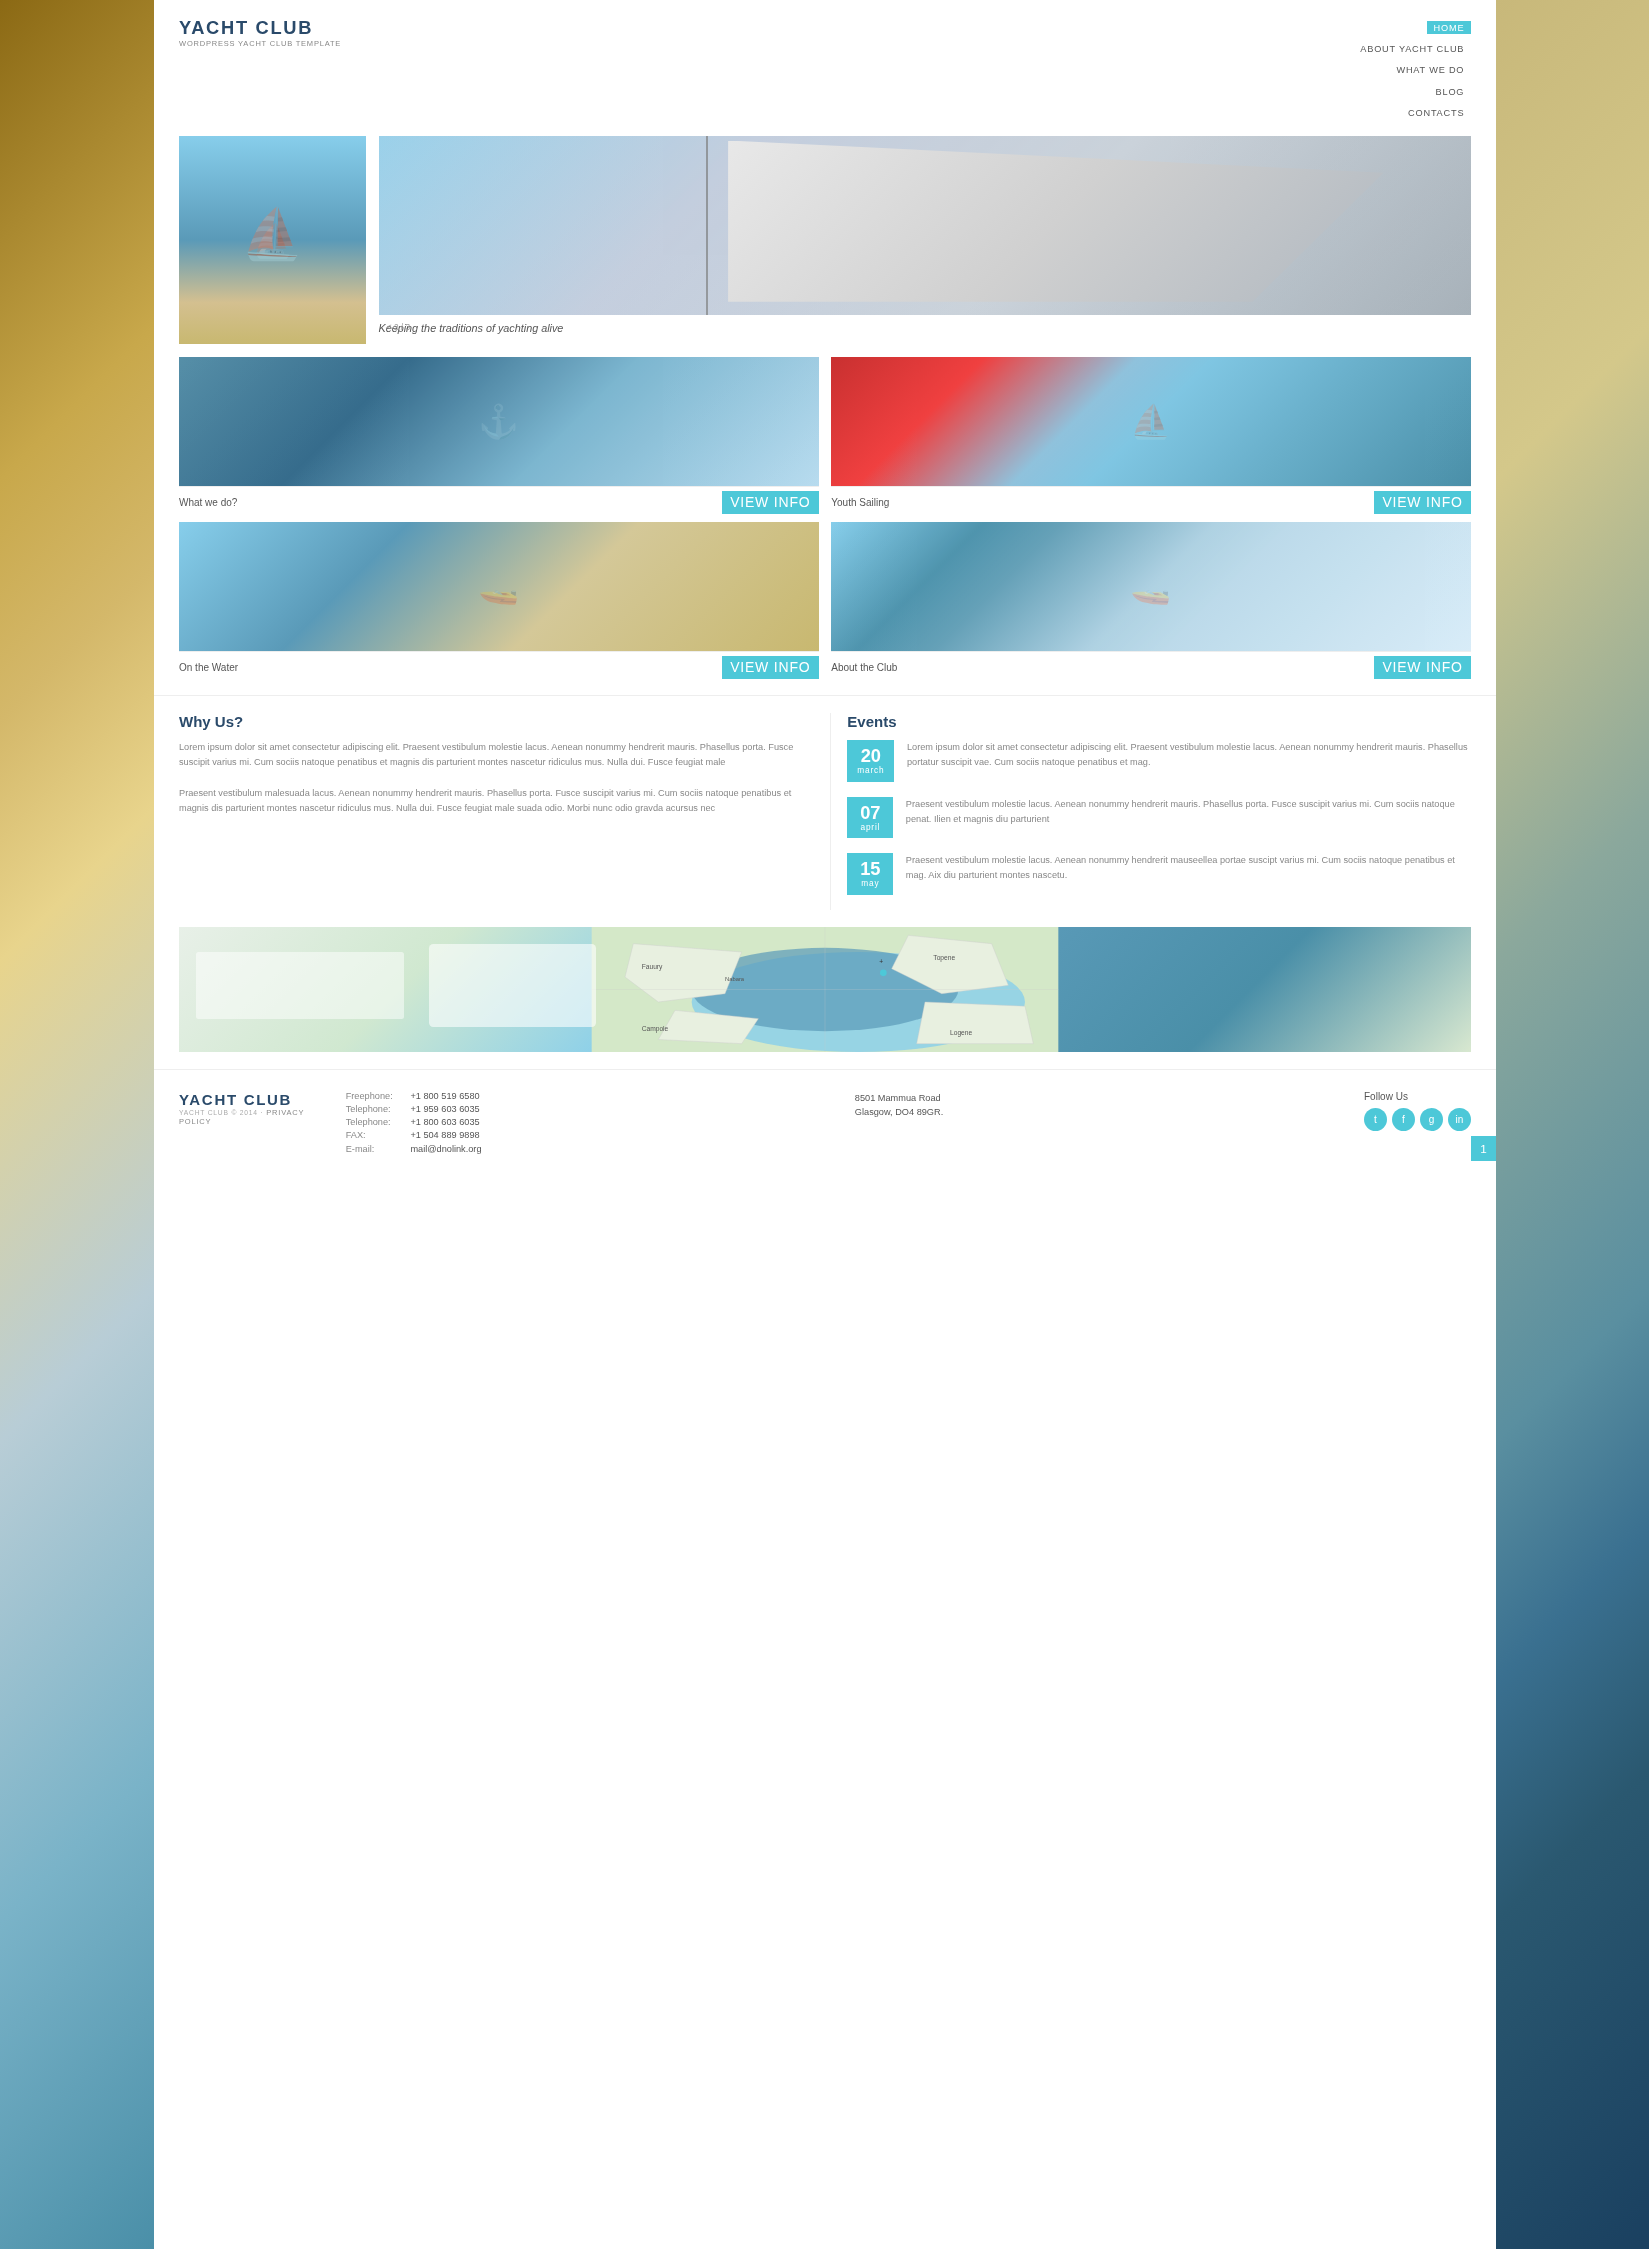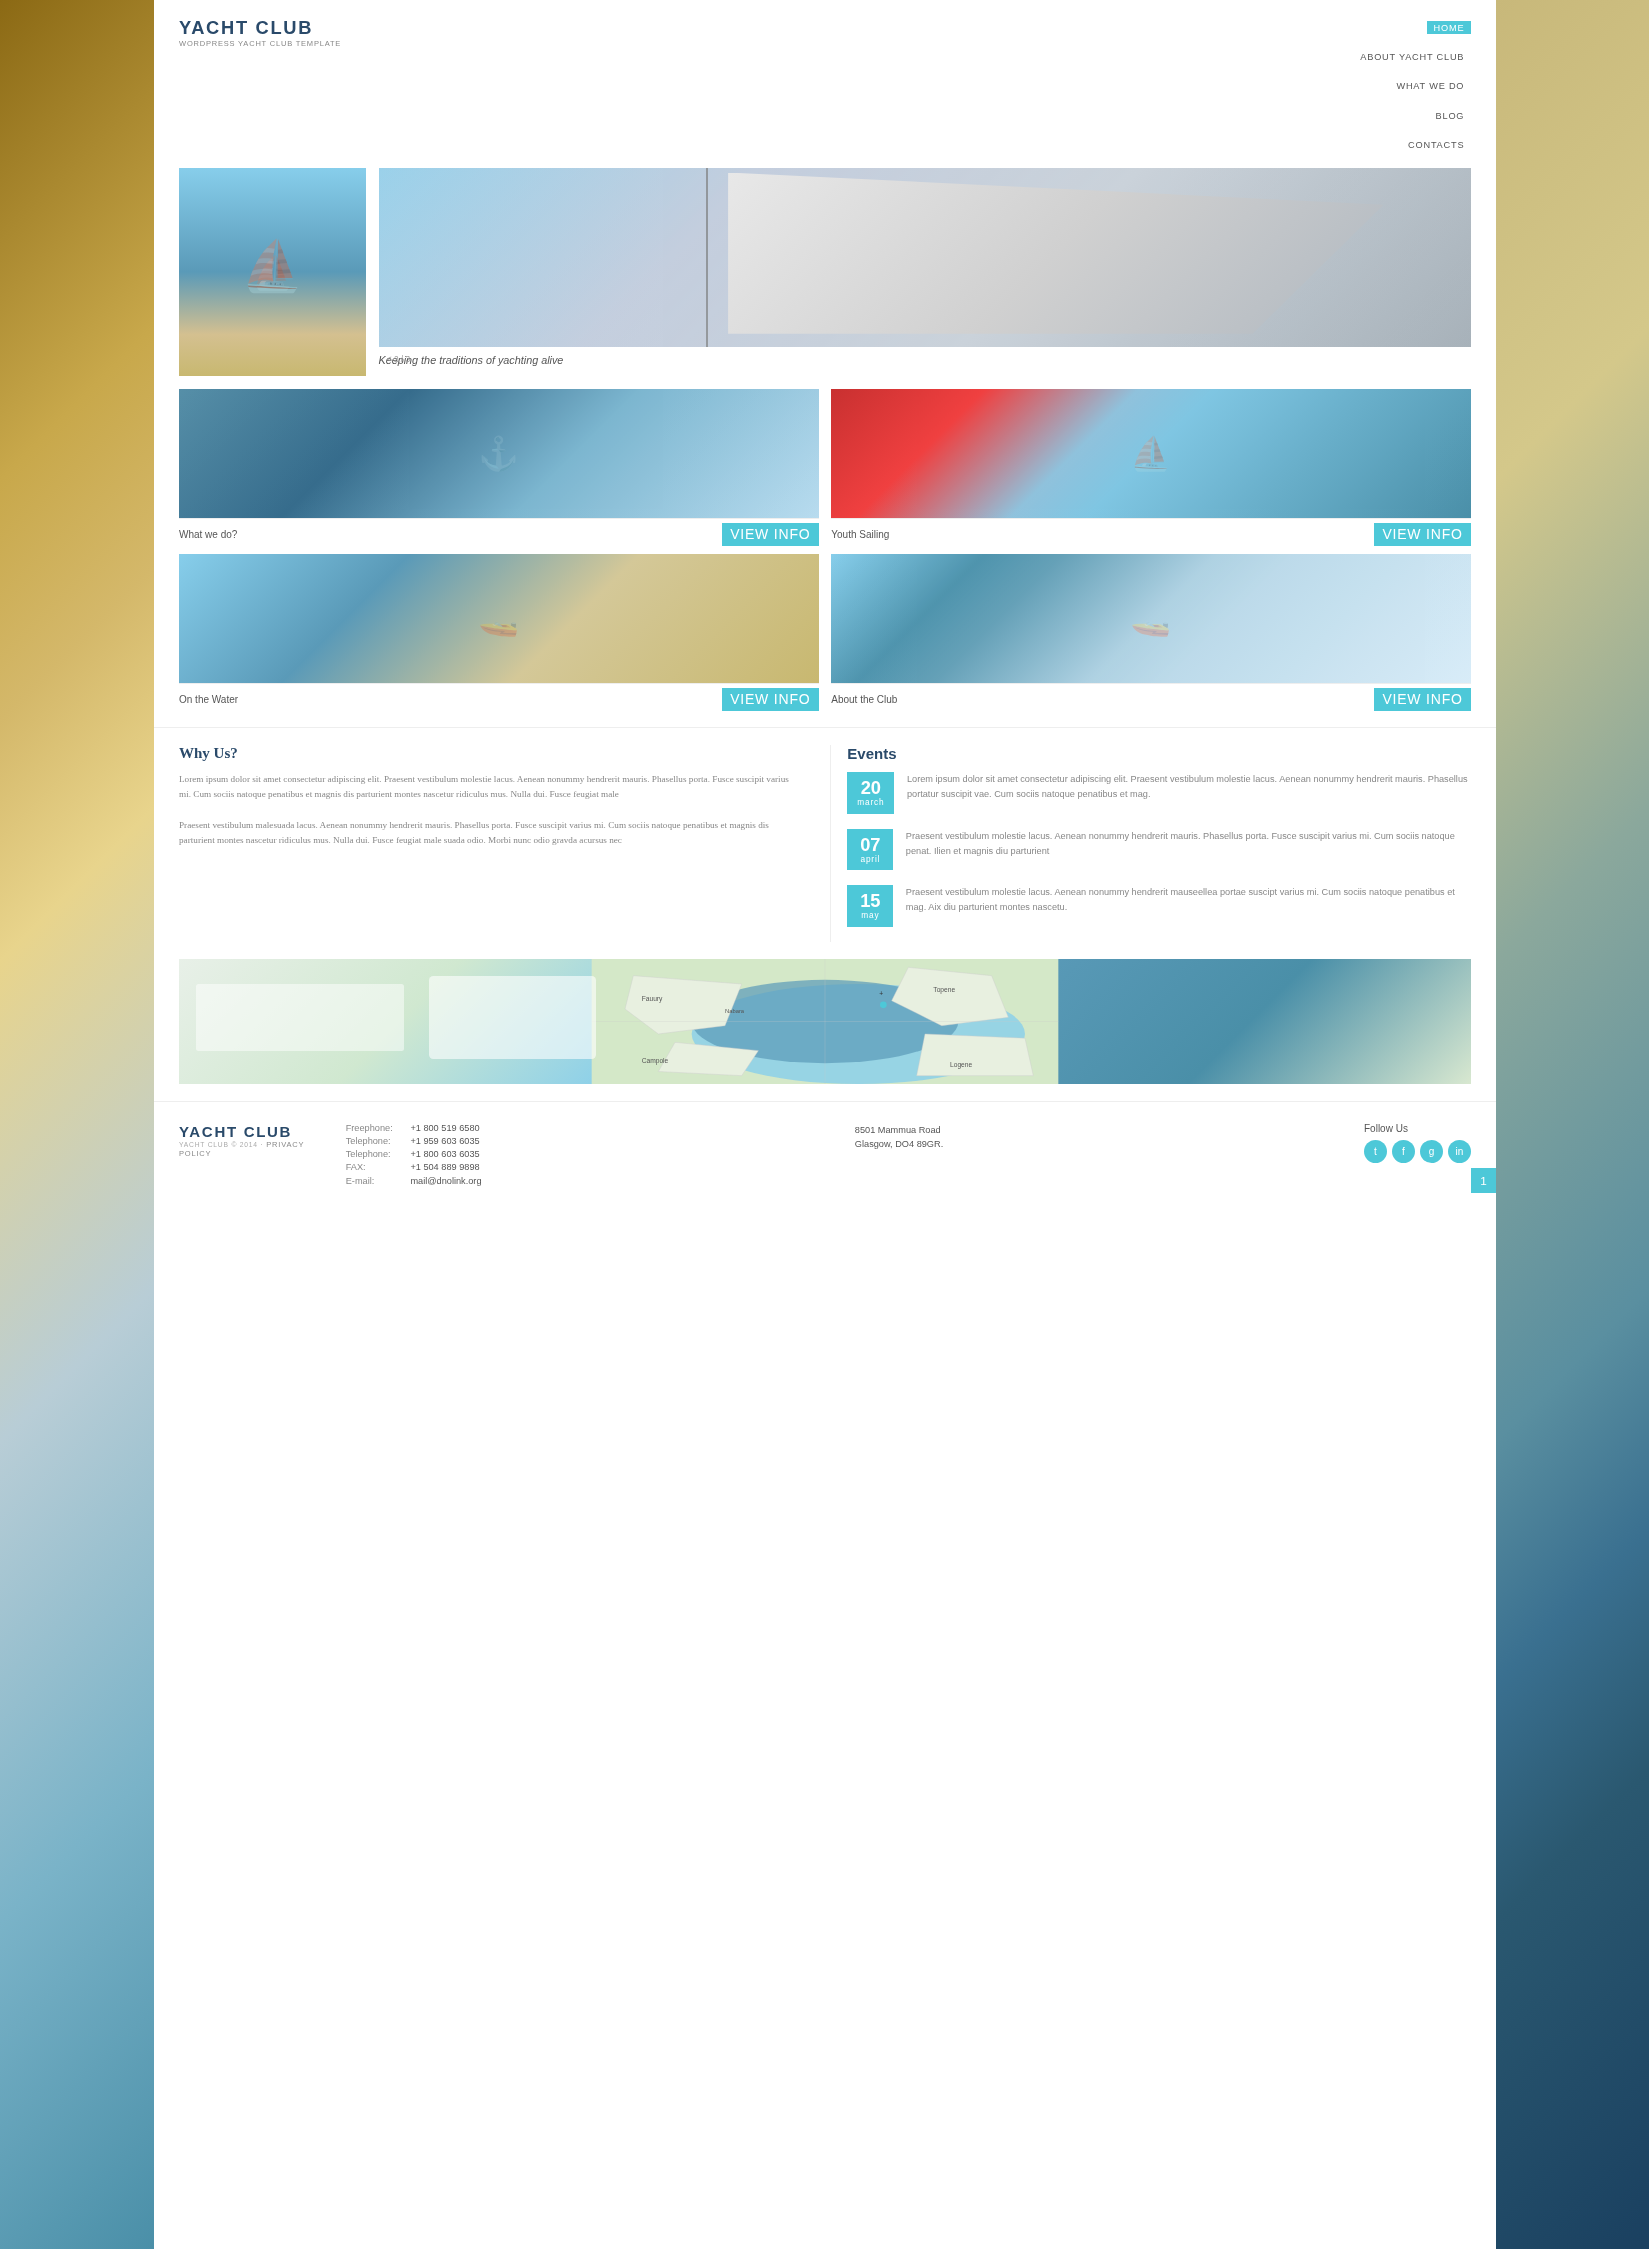--- a/index.html
+++ b/index.html
@@ -61,21 +61,21 @@
       color: #888;
       letter-spacing: 0.8px;
       text-transform: uppercase;
     }
 
     
     .nav {
       display: flex;
       flex-direction: column;
       align-items: flex-end;
-      gap: 16px;
+      gap: 8px;
       margin-top: 4.2px;
     }
     .nav-item {
       font-size: 9.2px;
       color: #555;
       text-transform: uppercase;
       letter-spacing: 0.8px;
       cursor: pointer;
       padding: 1.7px 6.7px;
     }
@@ -223,21 +223,20 @@
       display: flex;
       gap: 0;
       padding: 16.7px 25px;
       border-top: 0.8px solid #eee;
     }
 
     .why-us-col {
       flex: 1;
       padding-right: 27px;
       border-right: 0.8px solid #eee;
-      font-family: Liberation Serif, serif;
     }
     .section-heading {
       font-size: 15px;
       color: #2a4a6a;
       font-weight: bold;
       margin-bottom: 10px;
     }
     .why-us-text {
       font-size: 9.2px;
       color: #888;

